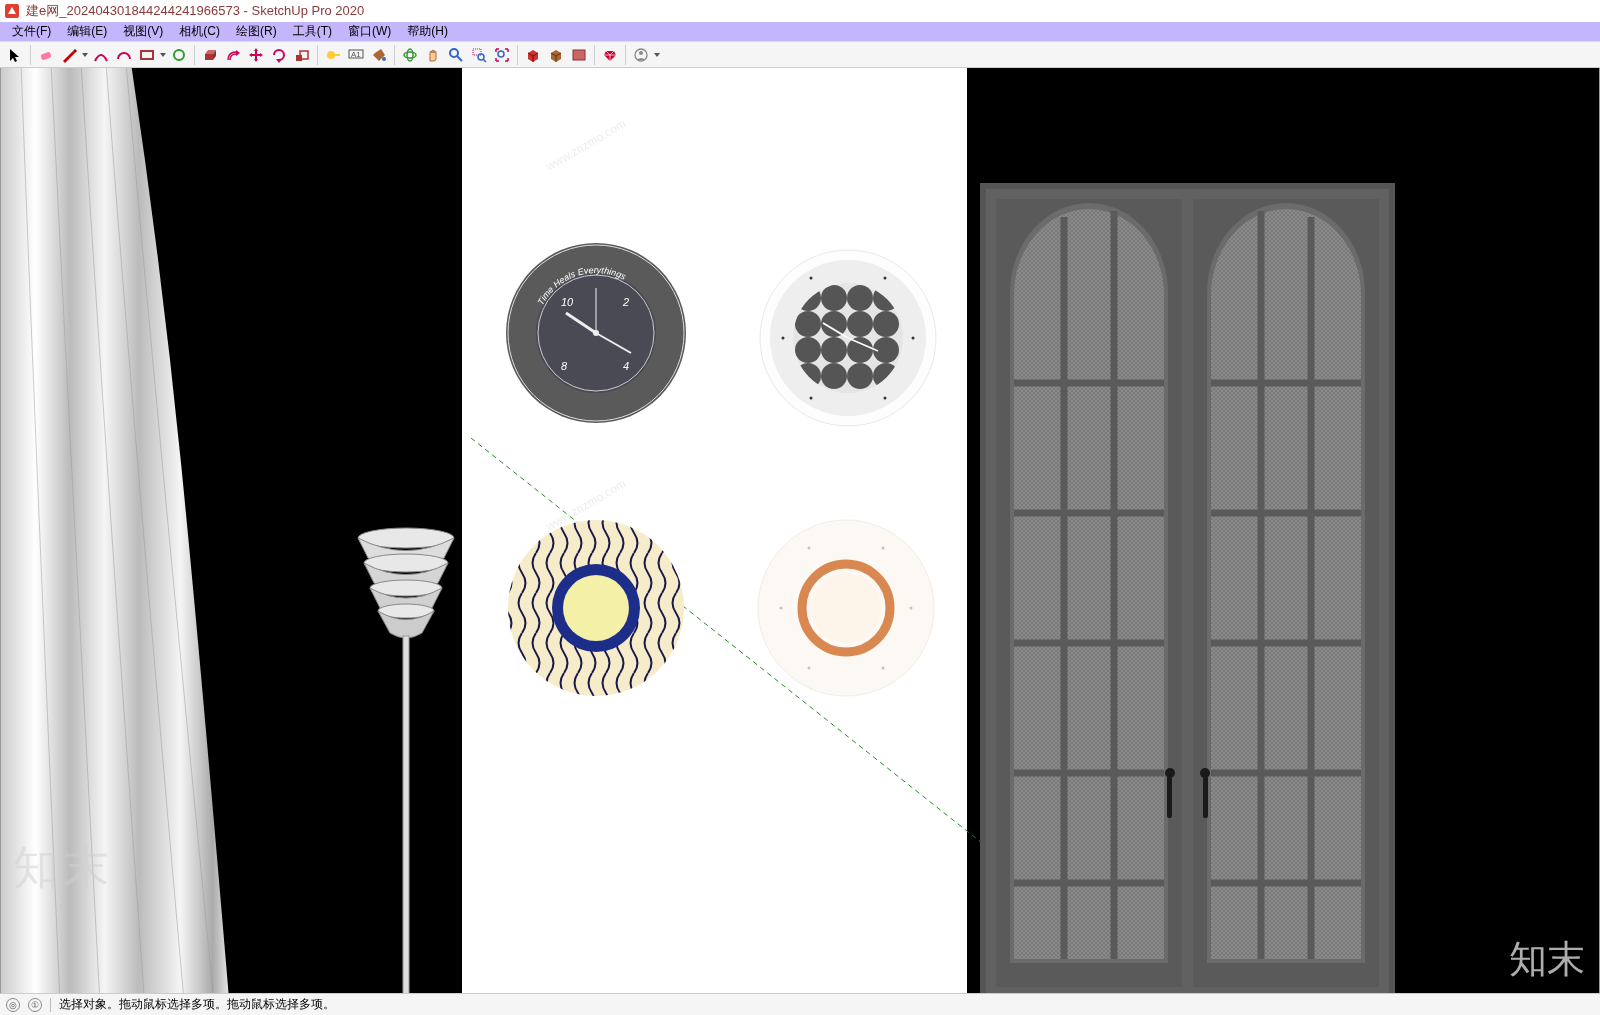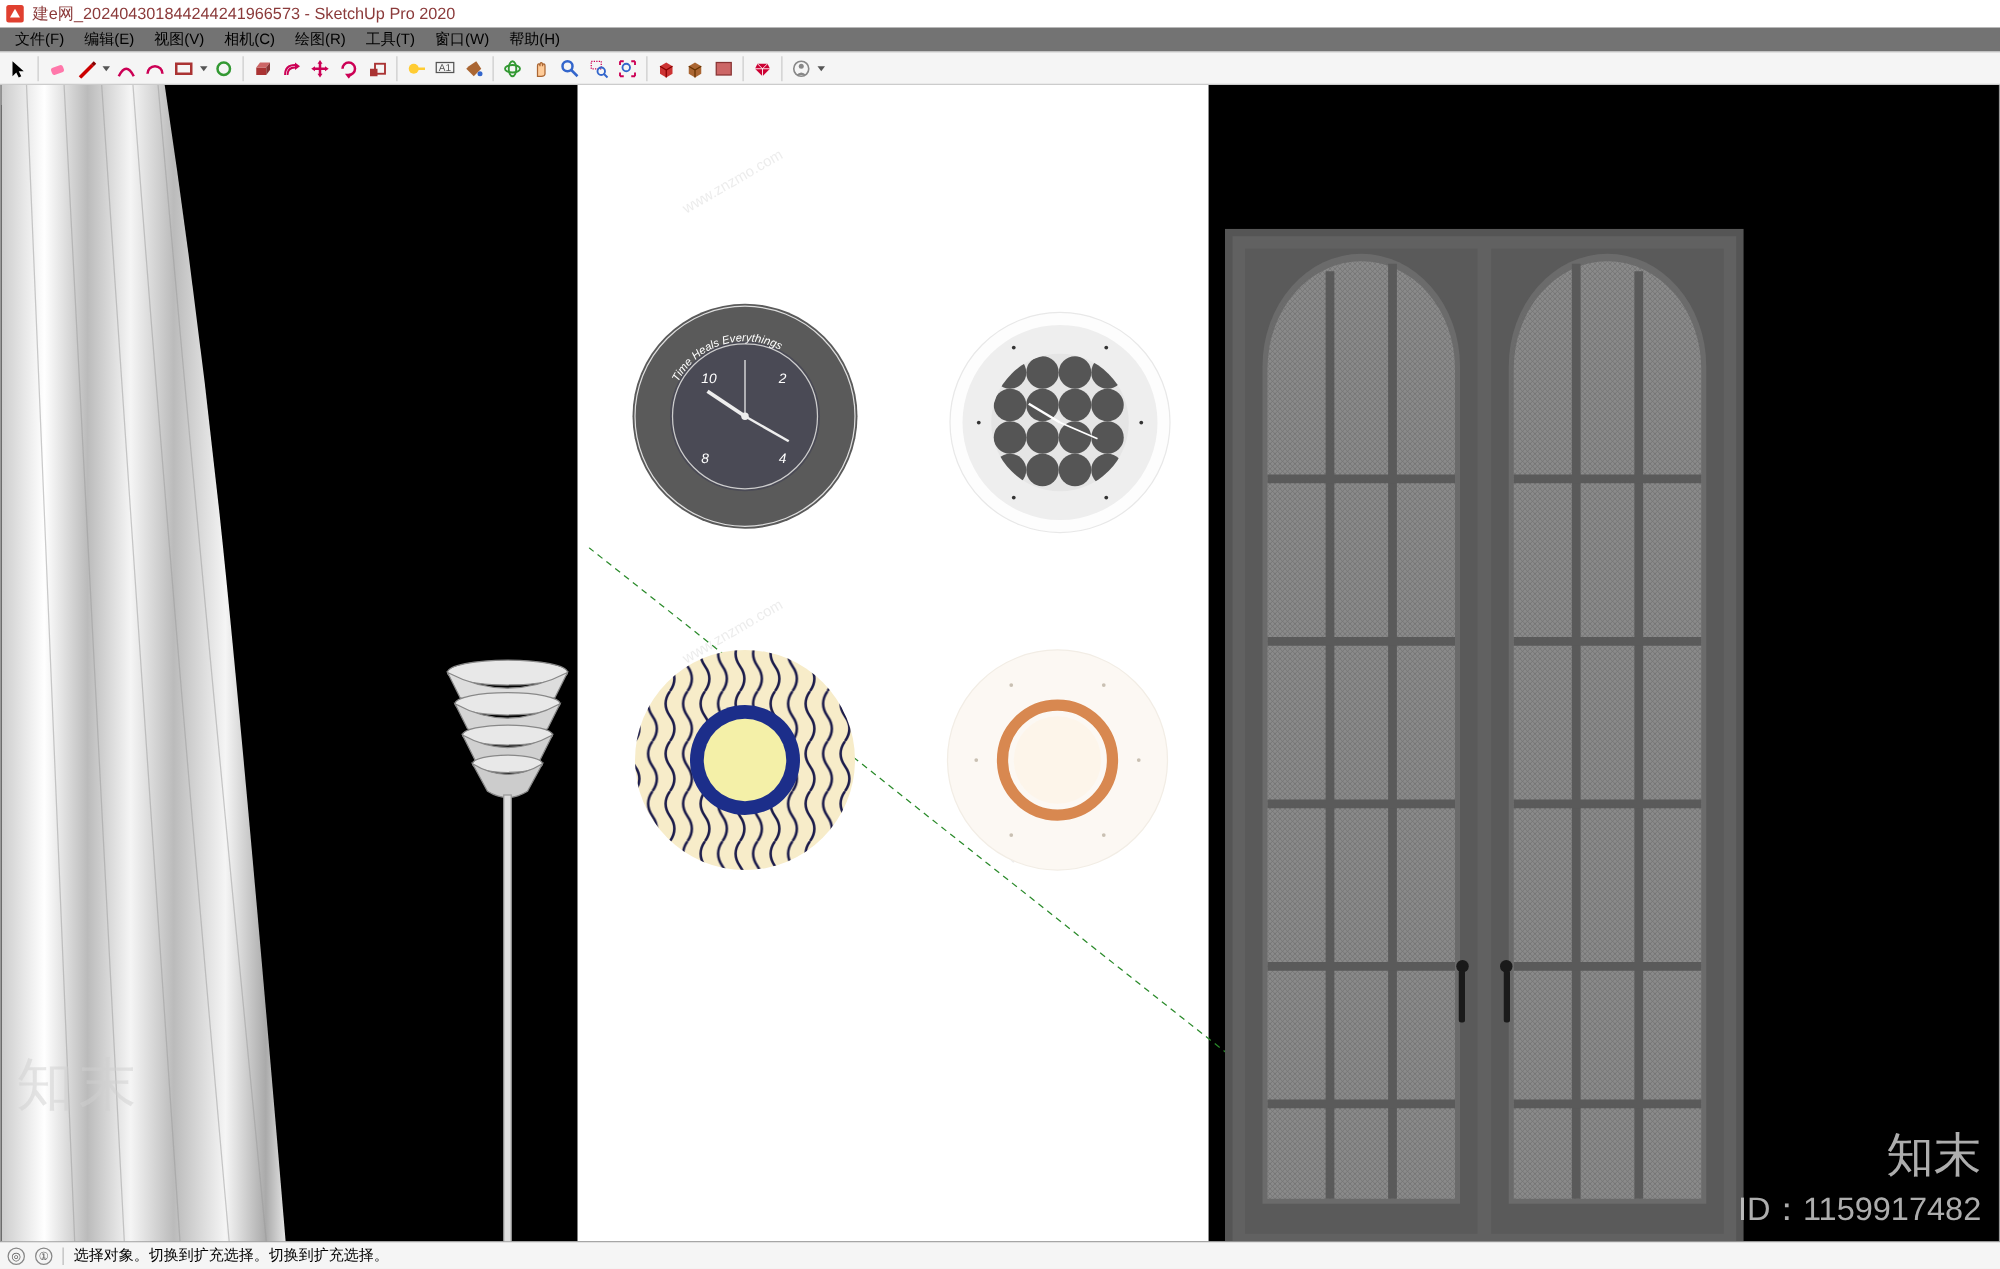--- a/index.html
+++ b/index.html
@@ -1,20 +1,20 @@
 <!DOCTYPE html>
 <html><head>
 <meta charset="utf-8">
 <style>
   * { box-sizing: border-box; margin: 0; padding: 0; }
   html, body { width: 1600px; height: 1015px; overflow: hidden; font-family: "Microsoft YaHei", Tahoma, sans-serif; font-size: 12px; background: #fff; }
   .titlebar { height: 22px; background: #fff; display: flex; align-items: center; padding: 0 4px; color: #333; }
   .titlebar .app-icon { width: 16px; height: 16px; margin-right: 6px; }
   .titlebar .title-text { color: #8b3a3a; font-size: 13px; }
-  .menubar { height: 20px; background: #737373; display: flex; align-items: center; padding: 0 4px; border-bottom: 1px solid #ddd; }
+  .menubar { height: 20px; background: #c4b5fd; display: flex; align-items: center; padding: 0 4px; border-bottom: 1px solid #ddd; }
   .menubar .menu-item { padding: 2px 8px; cursor: default; }
   .toolbar { height: 26px; background: #f5f5f5; display: flex; align-items: center; padding: 2px 4px; border-bottom: 1px solid #ccc; gap: 1px; }
   .toolbar .tbtn { width: 22px; height: 22px; display: flex; align-items: center; justify-content: center; border: 1px solid transparent; cursor: pointer; }
   .toolbar .sep { width: 1px; height: 20px; background: #ccc; margin: 0 3px; }
   .viewport { position: relative; width: 100%; height: calc(1015px - 22px - 20px - 26px - 22px); background: #000; border-left: 1px solid #999; border-right: 1px solid #999; overflow: hidden; }
   .tab-label { position: absolute; top: 0; left: 0; background: #999; color: #000; font-size: 10px; padding: 1px 4px; }
   .statusbar { height: 22px; background: #f5f5f5; border-top: 1px solid #ccc; display: flex; align-items: center; padding: 0 6px; gap: 8px; }
   .status-icon { width: 14px; height: 14px; border: 1px solid #888; border-radius: 50%; display: flex; align-items: center; justify-content: center; font-size: 9px; color: #555; }
   
   .white-panel { position: absolute; left: 461px; top: 0; width: 505px; height: 100%; background: #fff; }
@@ -399,22 +399,21 @@
       <rect x="223" y="593" width="5" height="42" rx="2" fill="#1a1a1a"></rect>
     </g>
   </svg>
 
   <svg class="watermark-main" width="150" height="120">
     <text x="0" y="50" class="watermark-main-text">知末</text>
   </svg>
 
   <div class="watermark-br">
     <div class="wm1">知末</div>
-    <div class="wm2">ID：1159917482</div>
   </div>
 </div>
 
 <div class="statusbar">
   <span class="status-icon">◎</span>
   <span class="status-icon">①</span>
   <span style="border-left:1px solid #bbb; height:14px;"></span>
-  <span>选择对象。切换到扩充选择。切换到扩充选择。</span>
+  <span>选择对象。拖动鼠标选择多项。拖动鼠标选择多项。</span>
 </div>
 
 </body></html>

